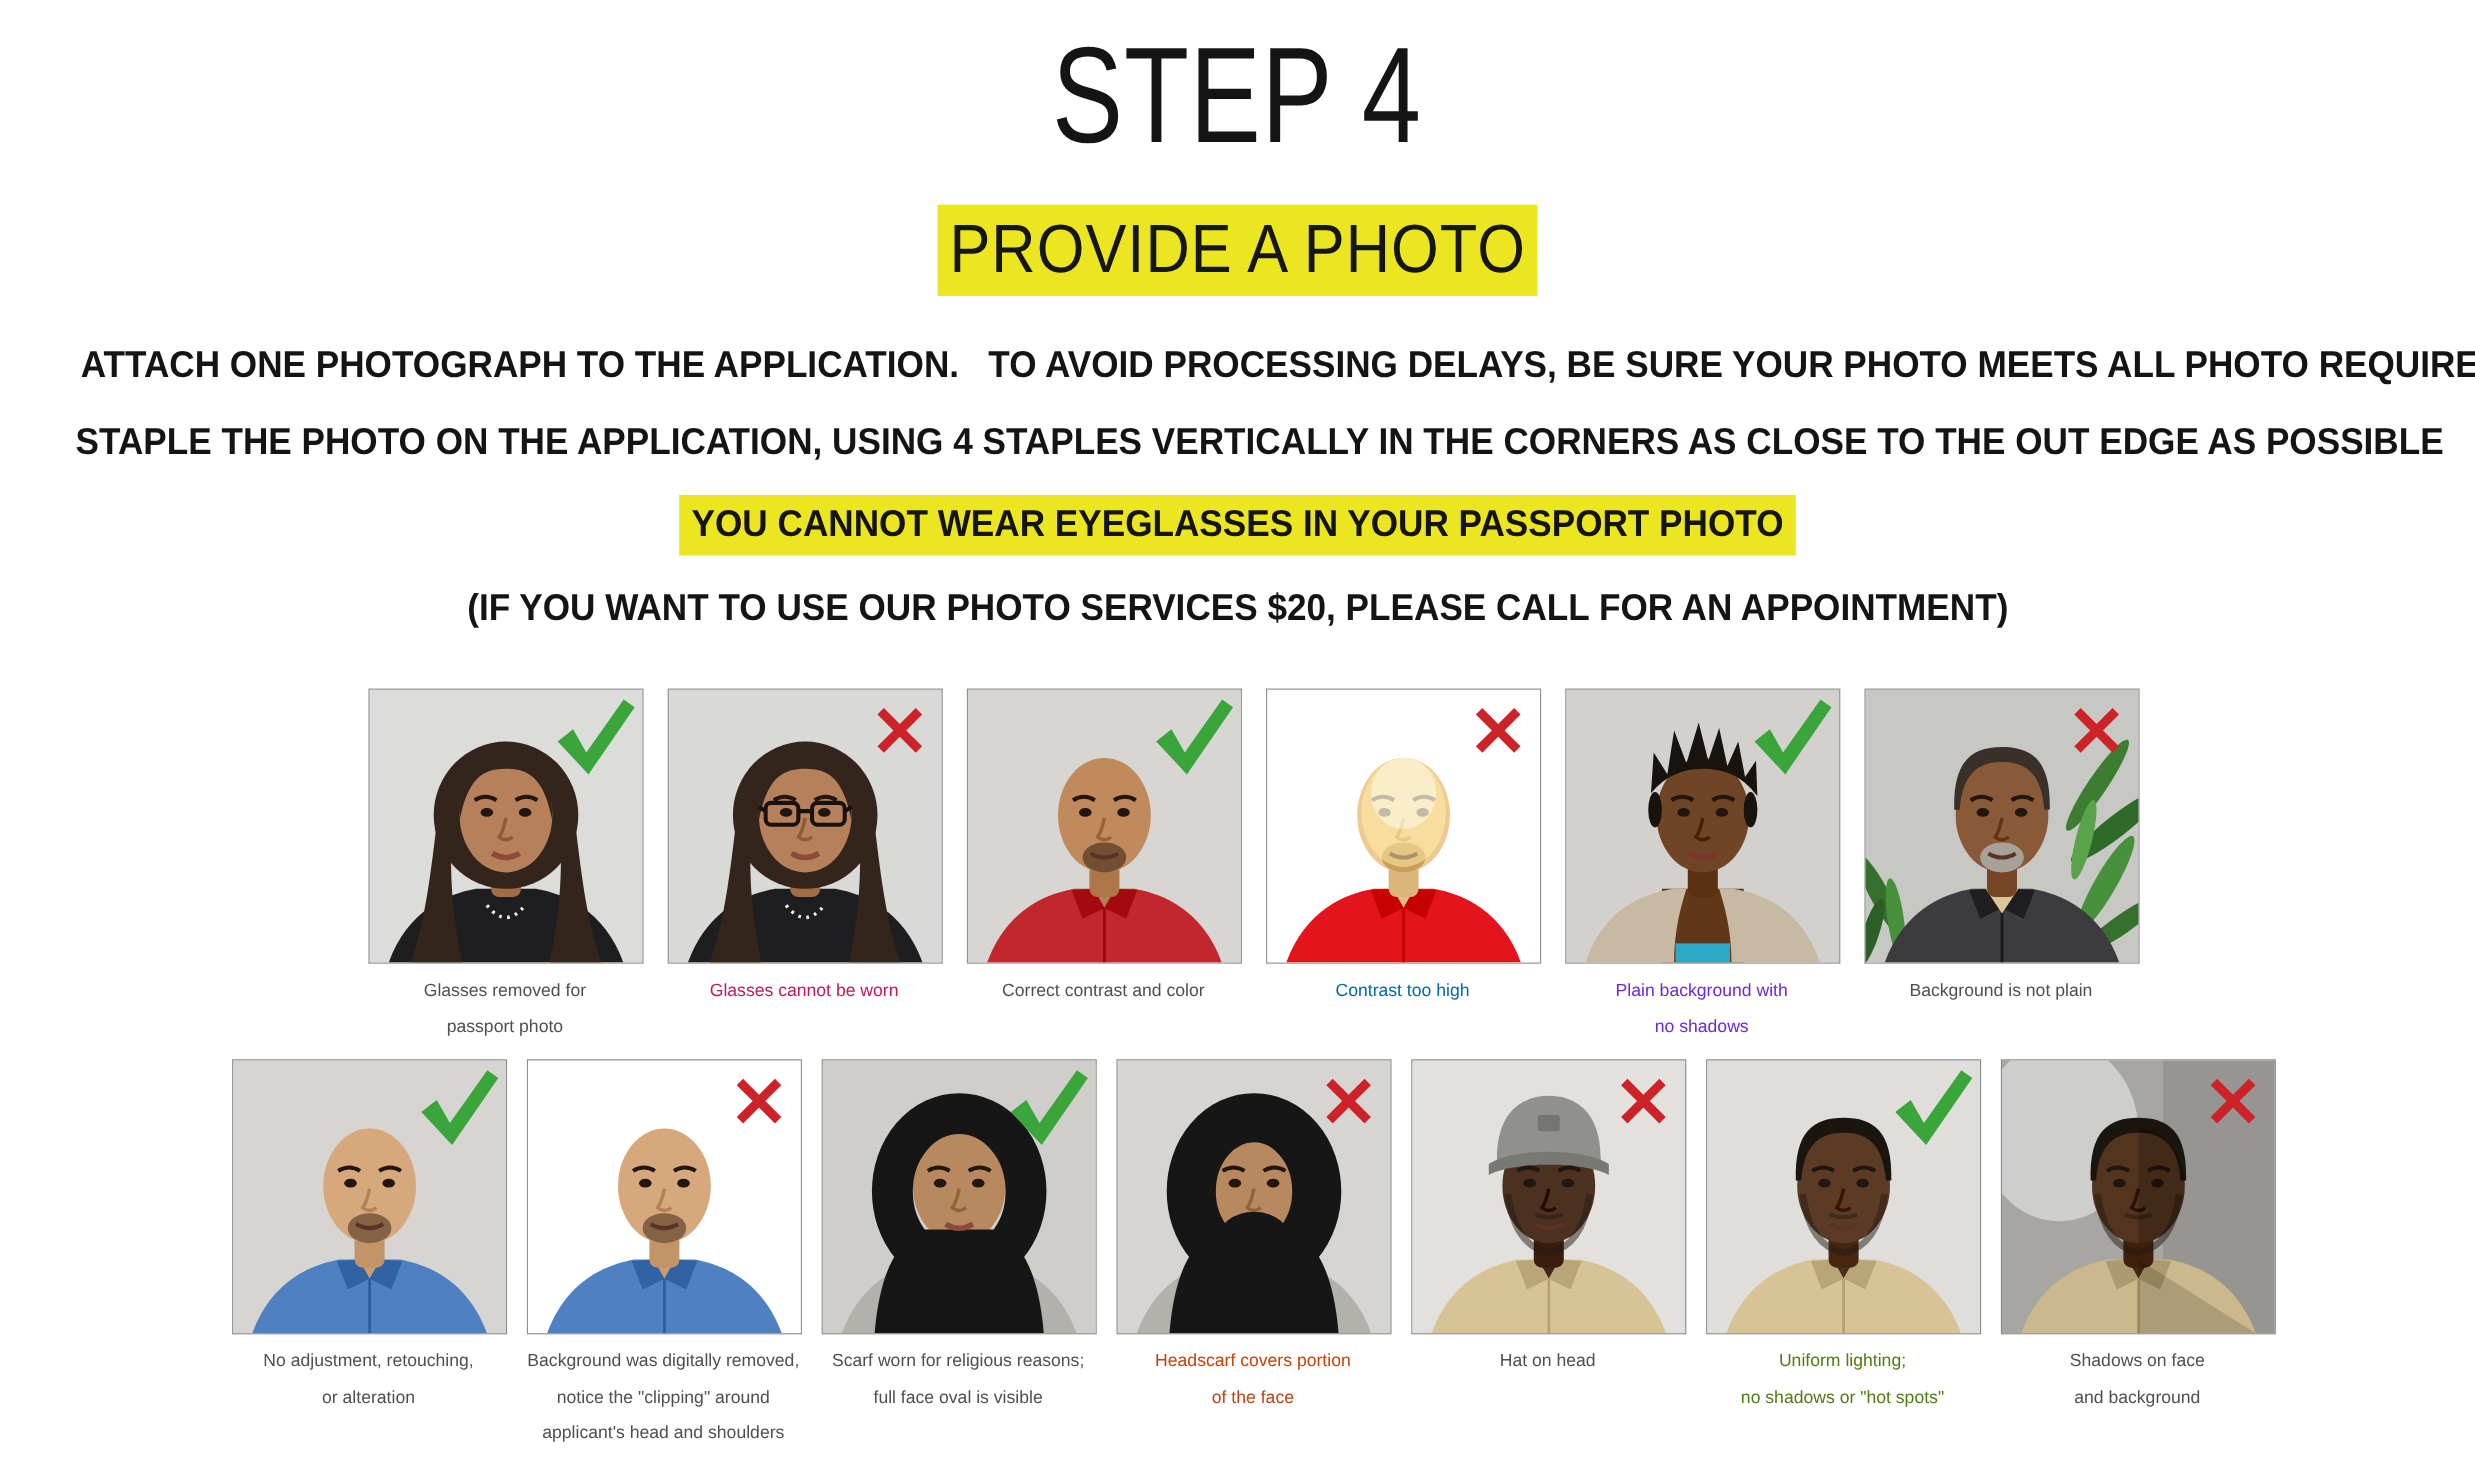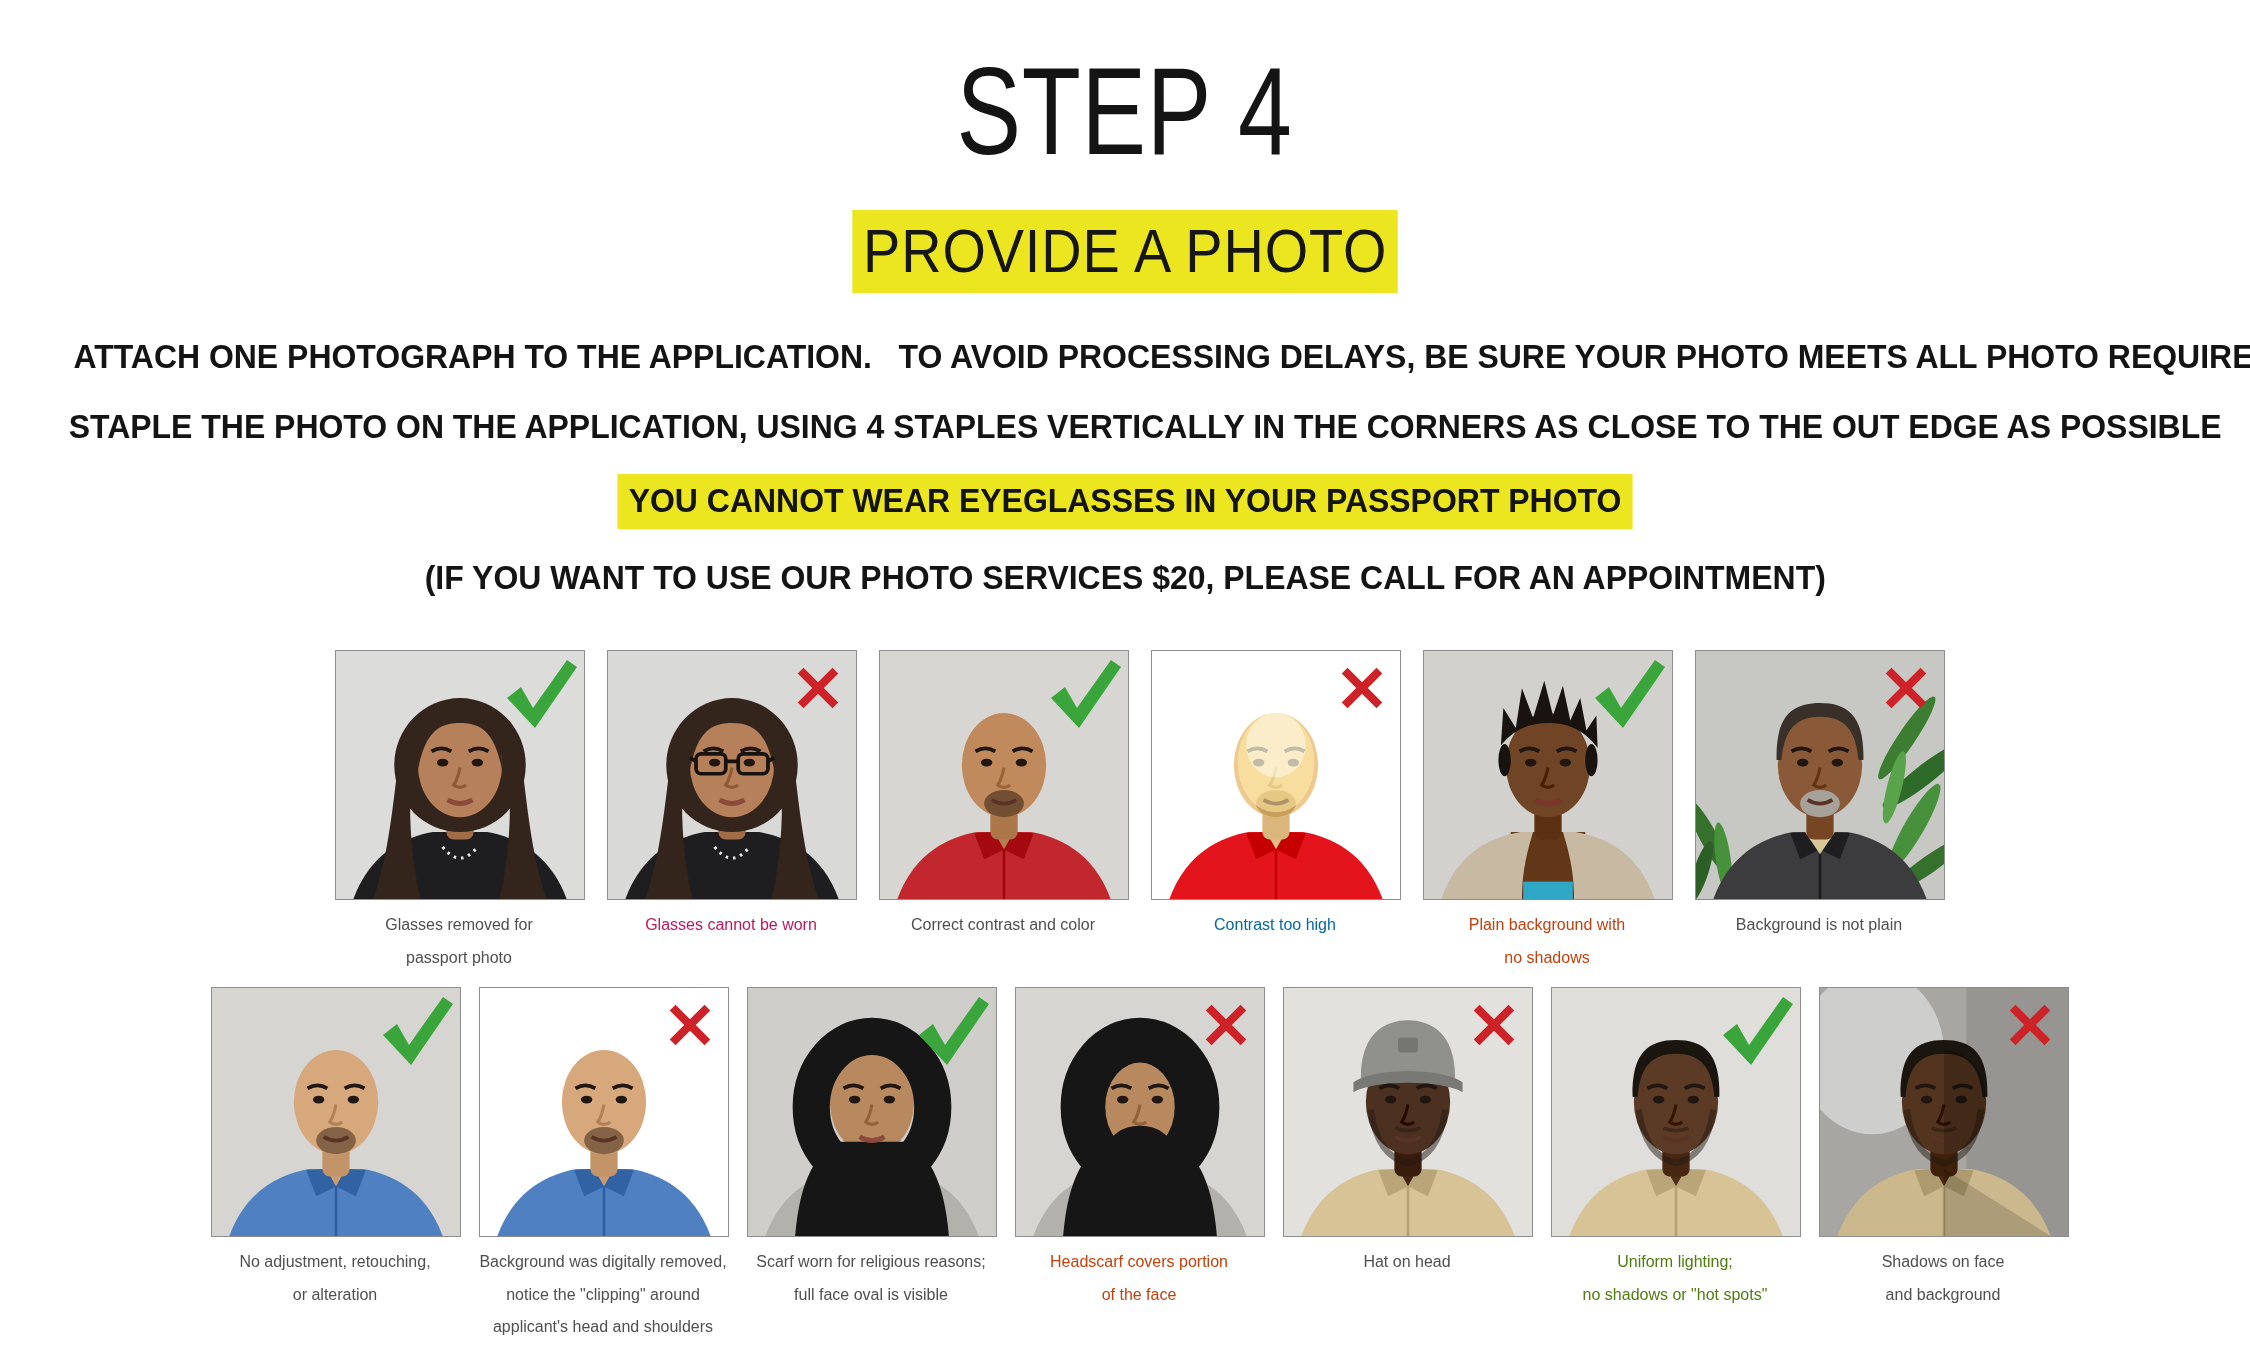--- a/index.html
+++ b/index.html
@@ -1,20 +1,20 @@
 <!DOCTYPE html>
 <html><head>
 <meta charset="utf-8">
 <style>
   html,body{margin:0;padding:0;background:#ffffff;}
   body{
     width:2250px;height:1349px;overflow:hidden;position:relative;
     font-family:"Liberation Sans",sans-serif;color:#141414;
   }
-  .page{padding-top:22px;margin-top:24px;}
+  .page{padding-top:22px;}
 
   .title-wrap{text-align:center;}
   h1{margin:0;font-size:124px;line-height:1.05;font-weight:500;letter-spacing:1px;}
   .title-squeeze{display:inline-block;transform:scaleX(.78);transform-origin:center;}
 
   .subtitle-wrap{text-align:center;margin-top:34px;}
   .subtitle-squeeze{display:inline-block;transform:scaleX(.9);transform-origin:center;}
   .subtitle-highlight{
     display:inline-block;font-size:62px;font-weight:500;letter-spacing:1px;
     padding:12px 30px 14px;color:#161616;
@@ -189,21 +189,21 @@
             <path d="M107 81 Q115 76 123 81" stroke="#221610" stroke-width="3" fill="none"></path>
             <ellipse cx="86" cy="90" rx="4.6" ry="3.2" fill="#221610"></ellipse>
             <ellipse cx="114" cy="90" rx="4.6" ry="3.2" fill="#221610"></ellipse>
             <path d="M100 94 Q98 104 95 108 Q100 112 105 108" stroke="rgb(73,31,0)" stroke-width="2.5" fill="none"></path>
             <path d="M90 120 Q100 126 110 120" stroke="#7c352c" stroke-width="4" fill="none"></path>
           </svg>
           <span class="mark approved"><svg width="84" height="78" viewBox="0 0 84 78">
               <path d="M10 44 L24 33 L36 54 L70 6 L80 13 L38 74 Z" fill="#3aa53a"></path>
             </svg></span>
         </div>
-        <figcaption class="caption" style="color: #c2410c;">Plain background with
+        <figcaption class="caption" style="color: #6d28d9;">Plain background with
 no shadows</figcaption>
       </figure>
       <figure class="photo-card">
         <div class="frame">
           <svg class="avatar" viewBox="0 0 200 200" xmlns="http://www.w3.org/2000/svg">
             <rect x="0" y="0" width="200" height="200" fill="#c7c7c4"></rect>
             <g>
               <ellipse cx="10" cy="150" rx="7" ry="34" fill="#35702c" transform="rotate(-28 10 150)"></ellipse>
               <ellipse cx="22" cy="168" rx="6" ry="30" fill="#47913c" transform="rotate(-8 22 168)"></ellipse>
               <ellipse cx="4" cy="178" rx="6" ry="26" fill="#2c5f25" transform="rotate(18 4 178)"></ellipse>

